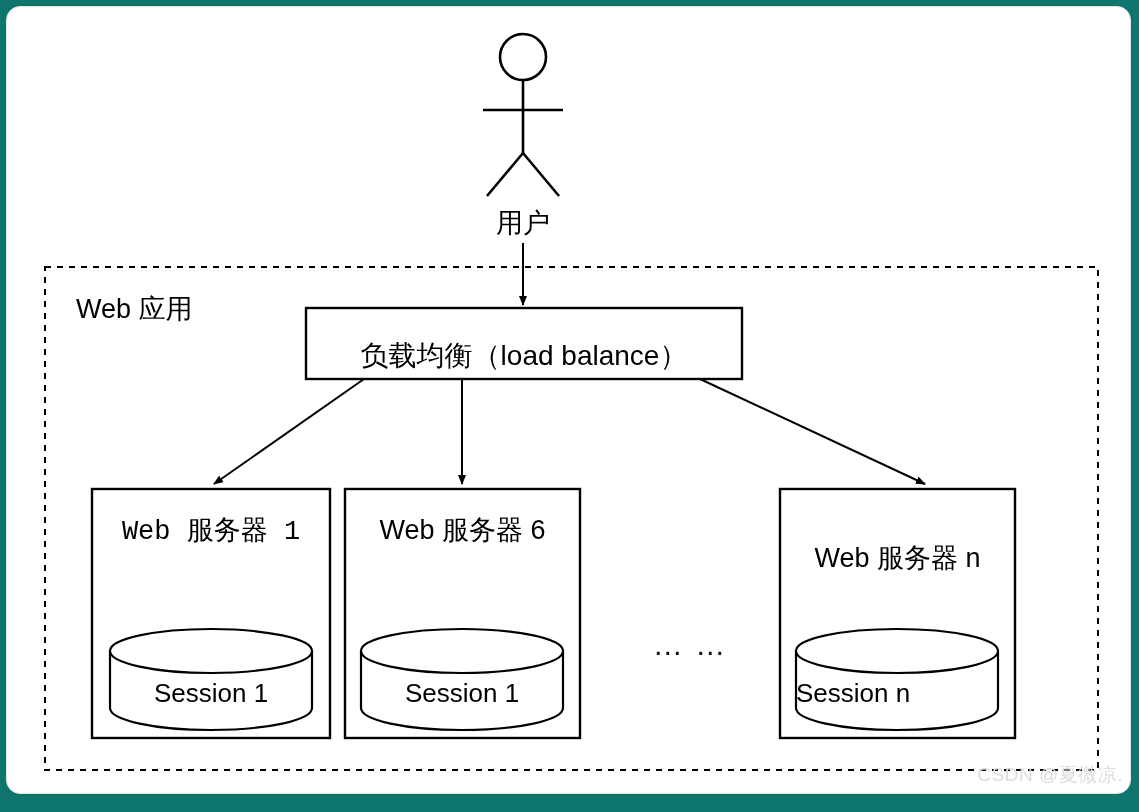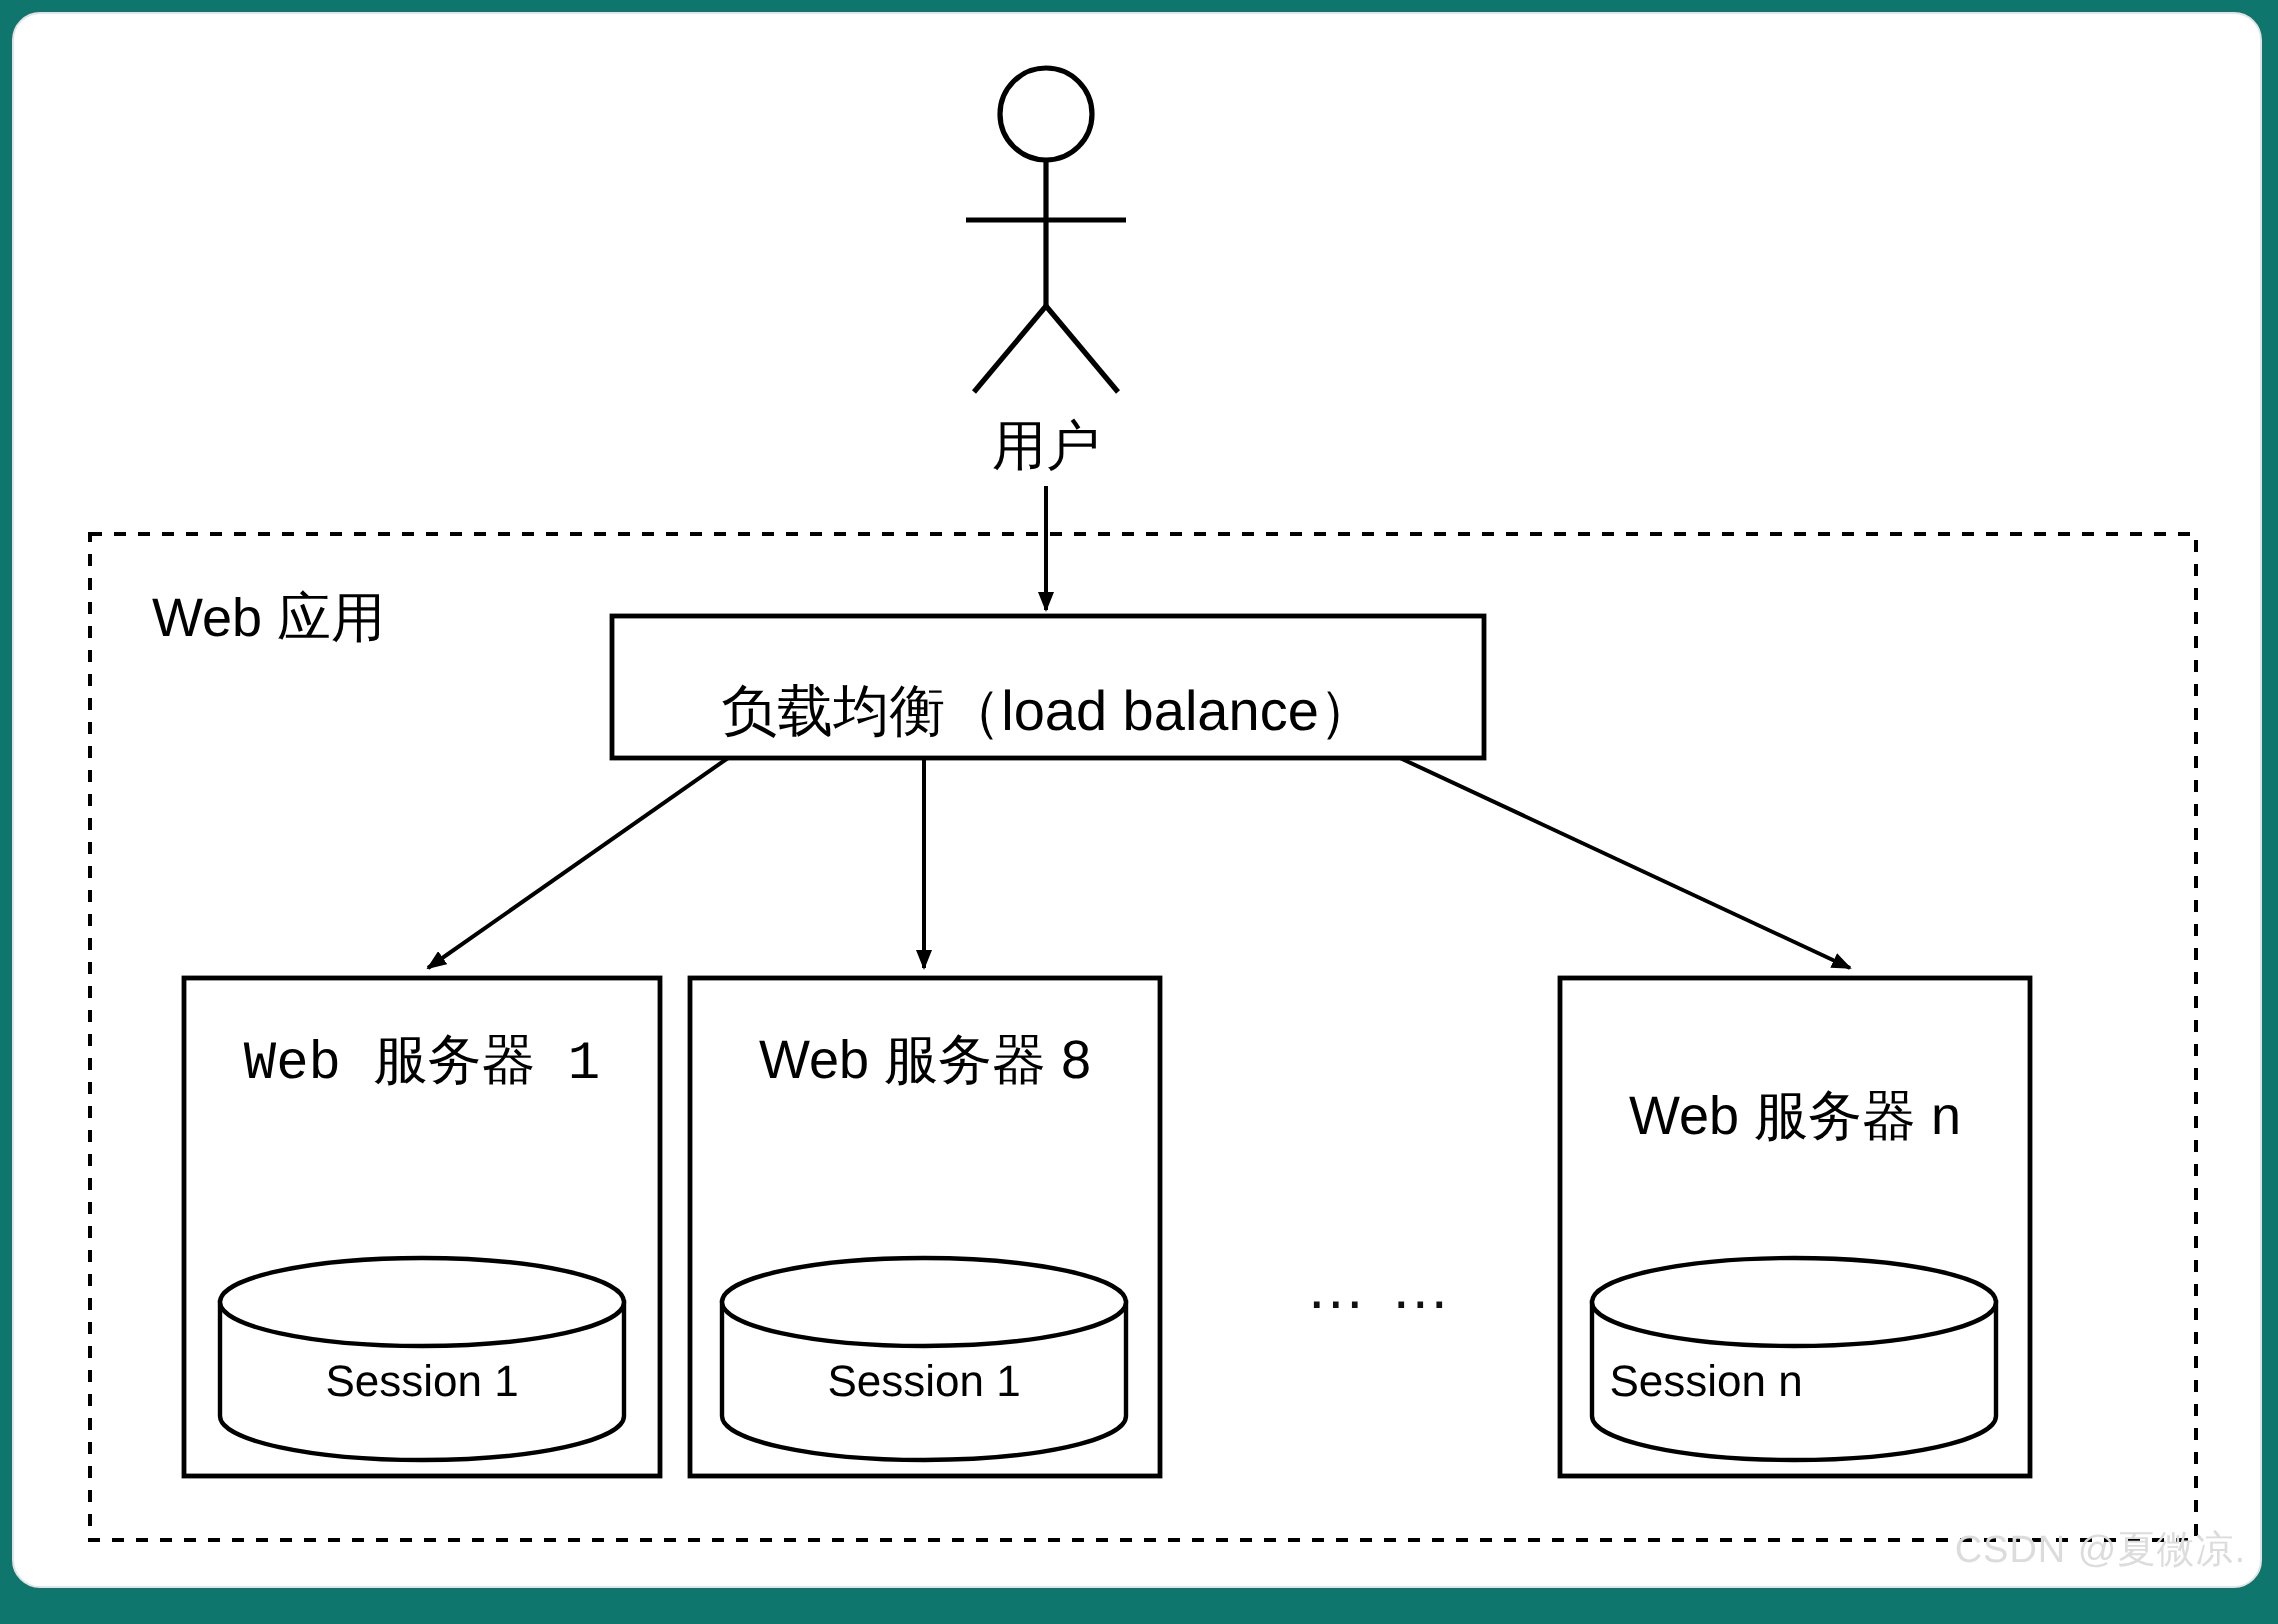--- a/index.html
+++ b/index.html
@@ -75,21 +75,21 @@
   }
   .srv-title {
     position: absolute;
     font-size: 27px;
     color: #000;
     text-align: center;
     white-space: nowrap;
   }
   .cyl-label {
     position: absolute;
-    font-size: 22px;
+    font-size: 26px;
     color: #000;
     text-align: center;
     white-space: nowrap;
   }
   .ellipsis-dots {
     position: absolute;
     left: 610px;
     top: 628px;
     width: 160px;
     text-align: center;
@@ -168,21 +168,21 @@
 
   <div class="actor-center">用户</div>
 
   <div class="lbl lbl-webapp">Web 应用</div>
 
   <div class="lbl-lb">负载均衡（load balance）</div>
 
   <div class="srv-title" style="left:92px; top:512px; width:238px;font-family:Liberation Mono, monospace;">Web 服务器 1</div>
   <div class="cyl-label" style="left:110px; top:678px; width:202px;">Session 1</div>
 
-  <div class="srv-title" style="left:345px; top:512px; width:235px;">Web 服务器 8</div>
+  <div class="srv-title" style="left:345px; top:512px; width:235px;">Web 服务器 6</div>
   <div class="cyl-label" style="left:361px; top:678px; width:202px;">Session 1</div>
 
   <div class="srv-title" style="left:780px; top:540px; width:235px;">Web 服务器 n</div>
   <div class="cyl-label" style="left:752px; top:678px; width:202px;">Session n</div>
 
   <div class="ellipsis-dots">… …</div>
 
   <div class="watermark">CSDN @夏微凉.</div>
 
 </div>

